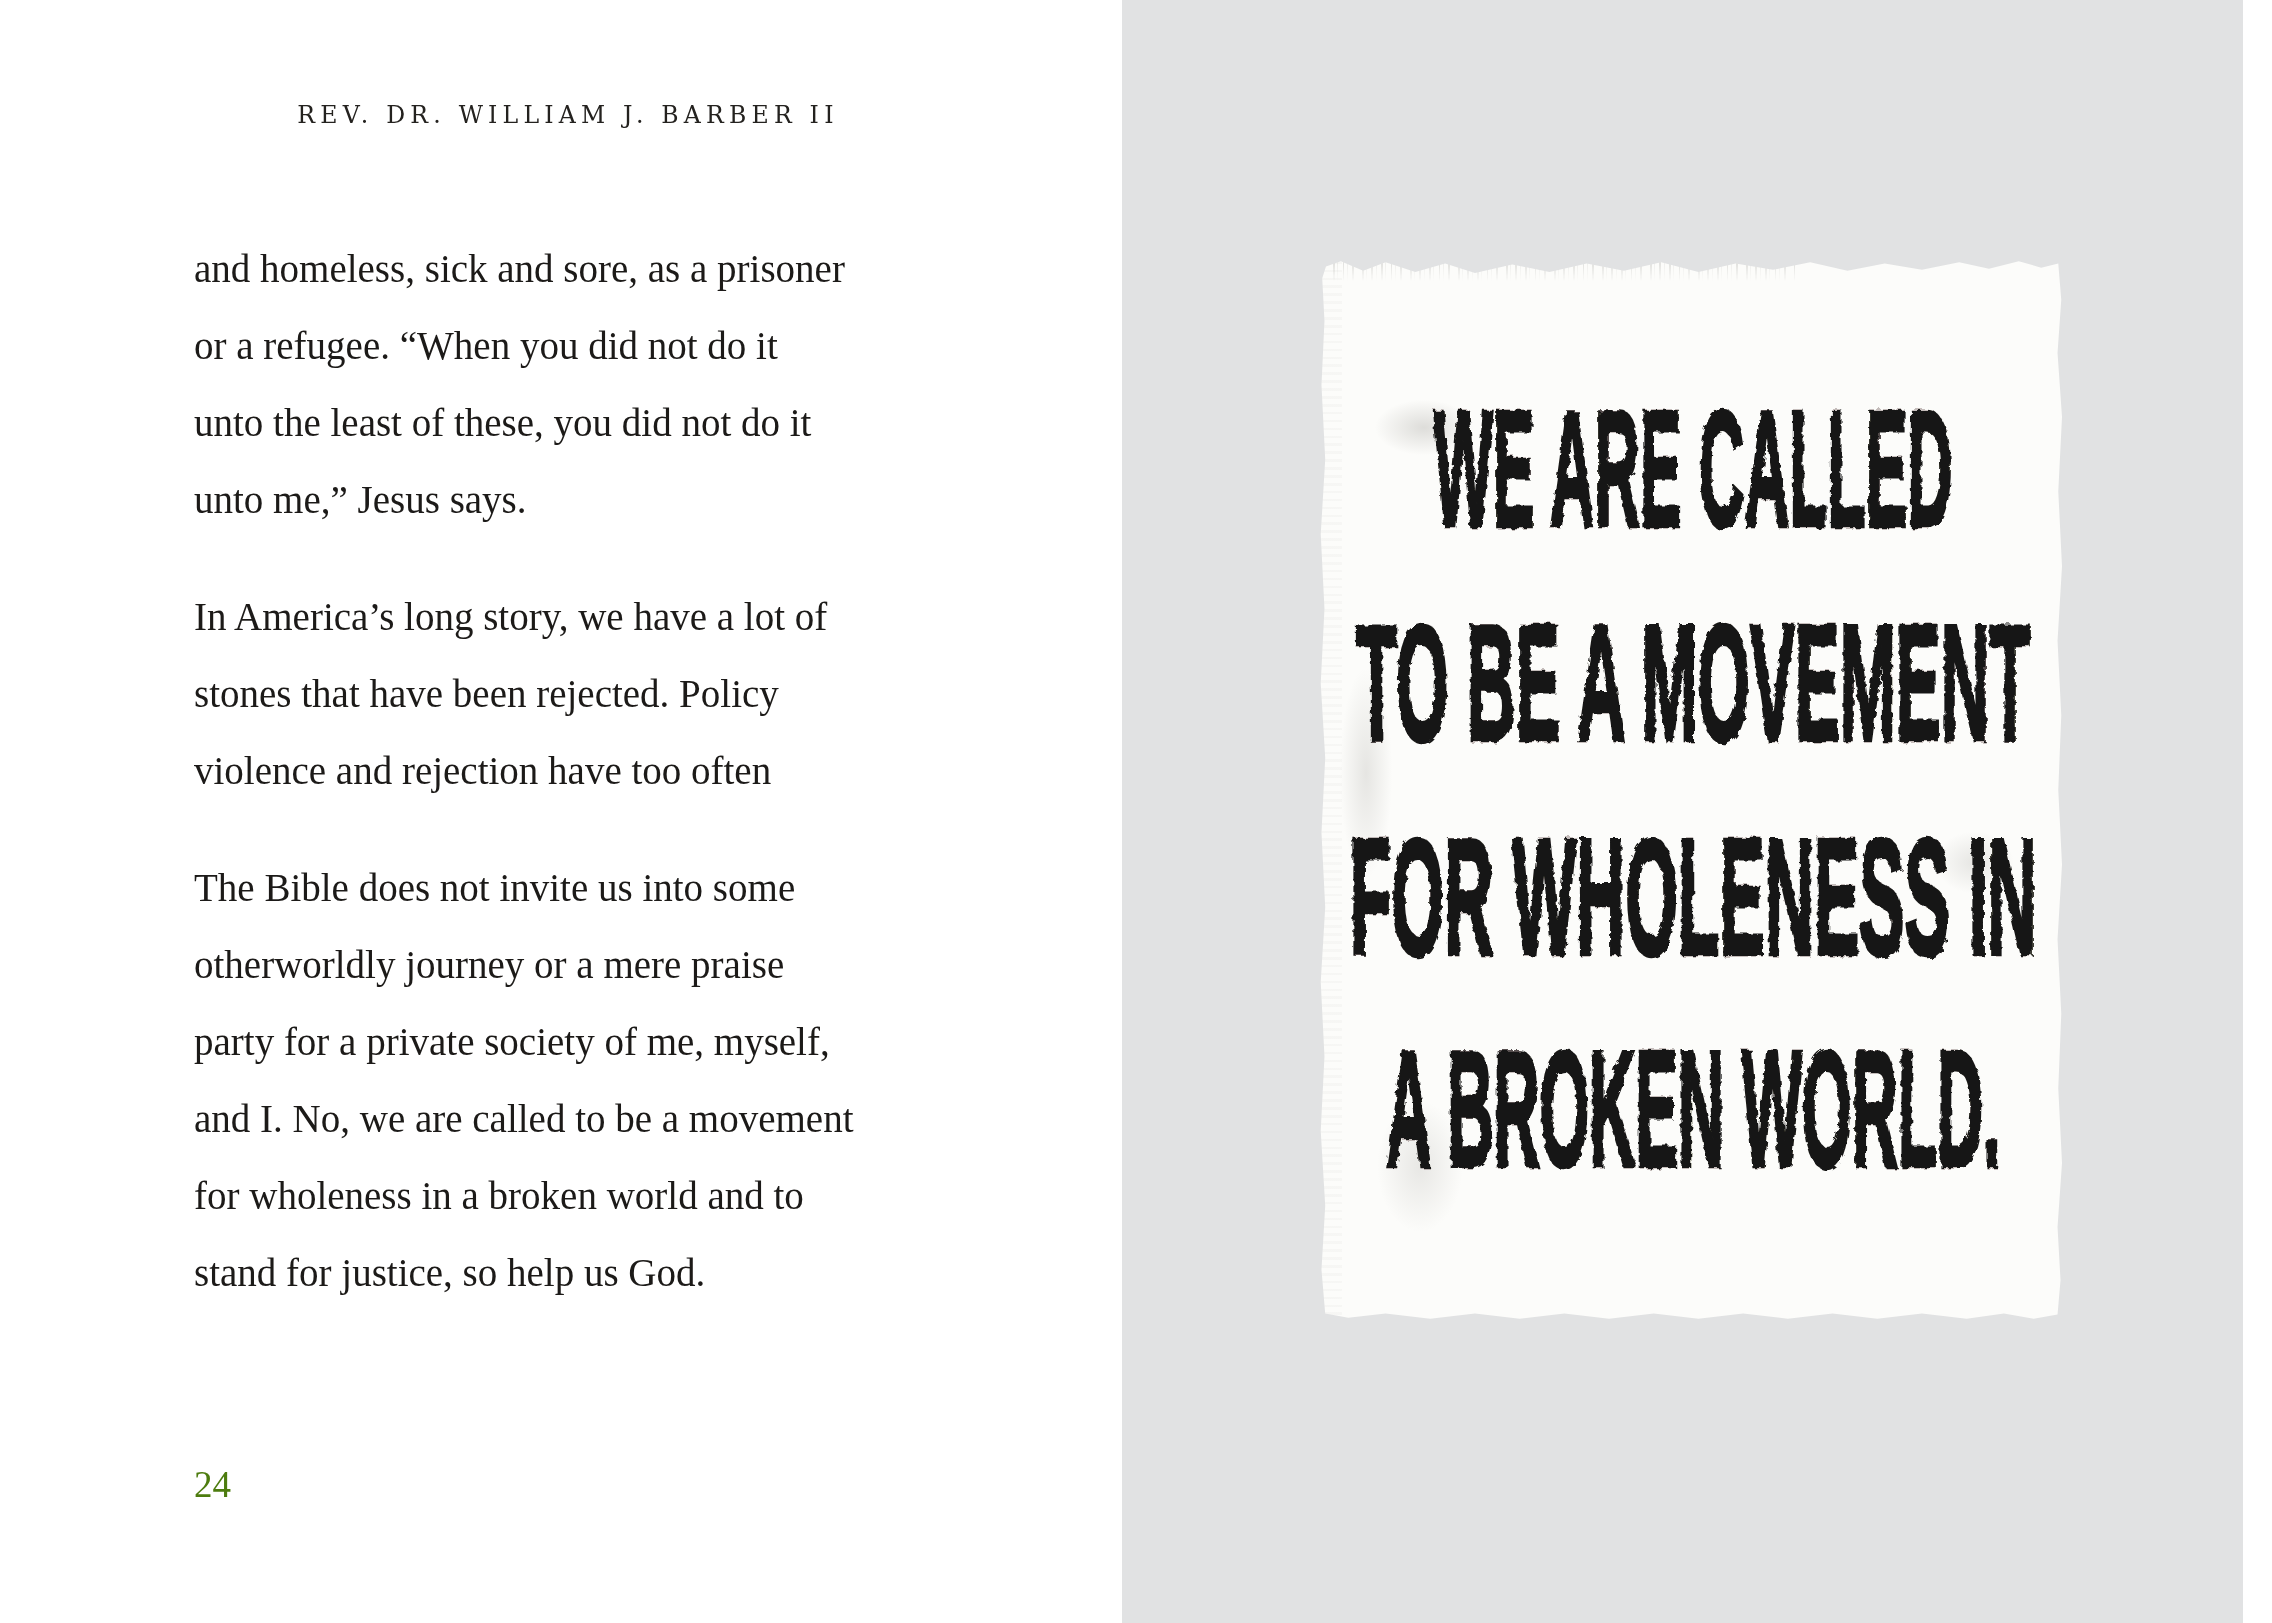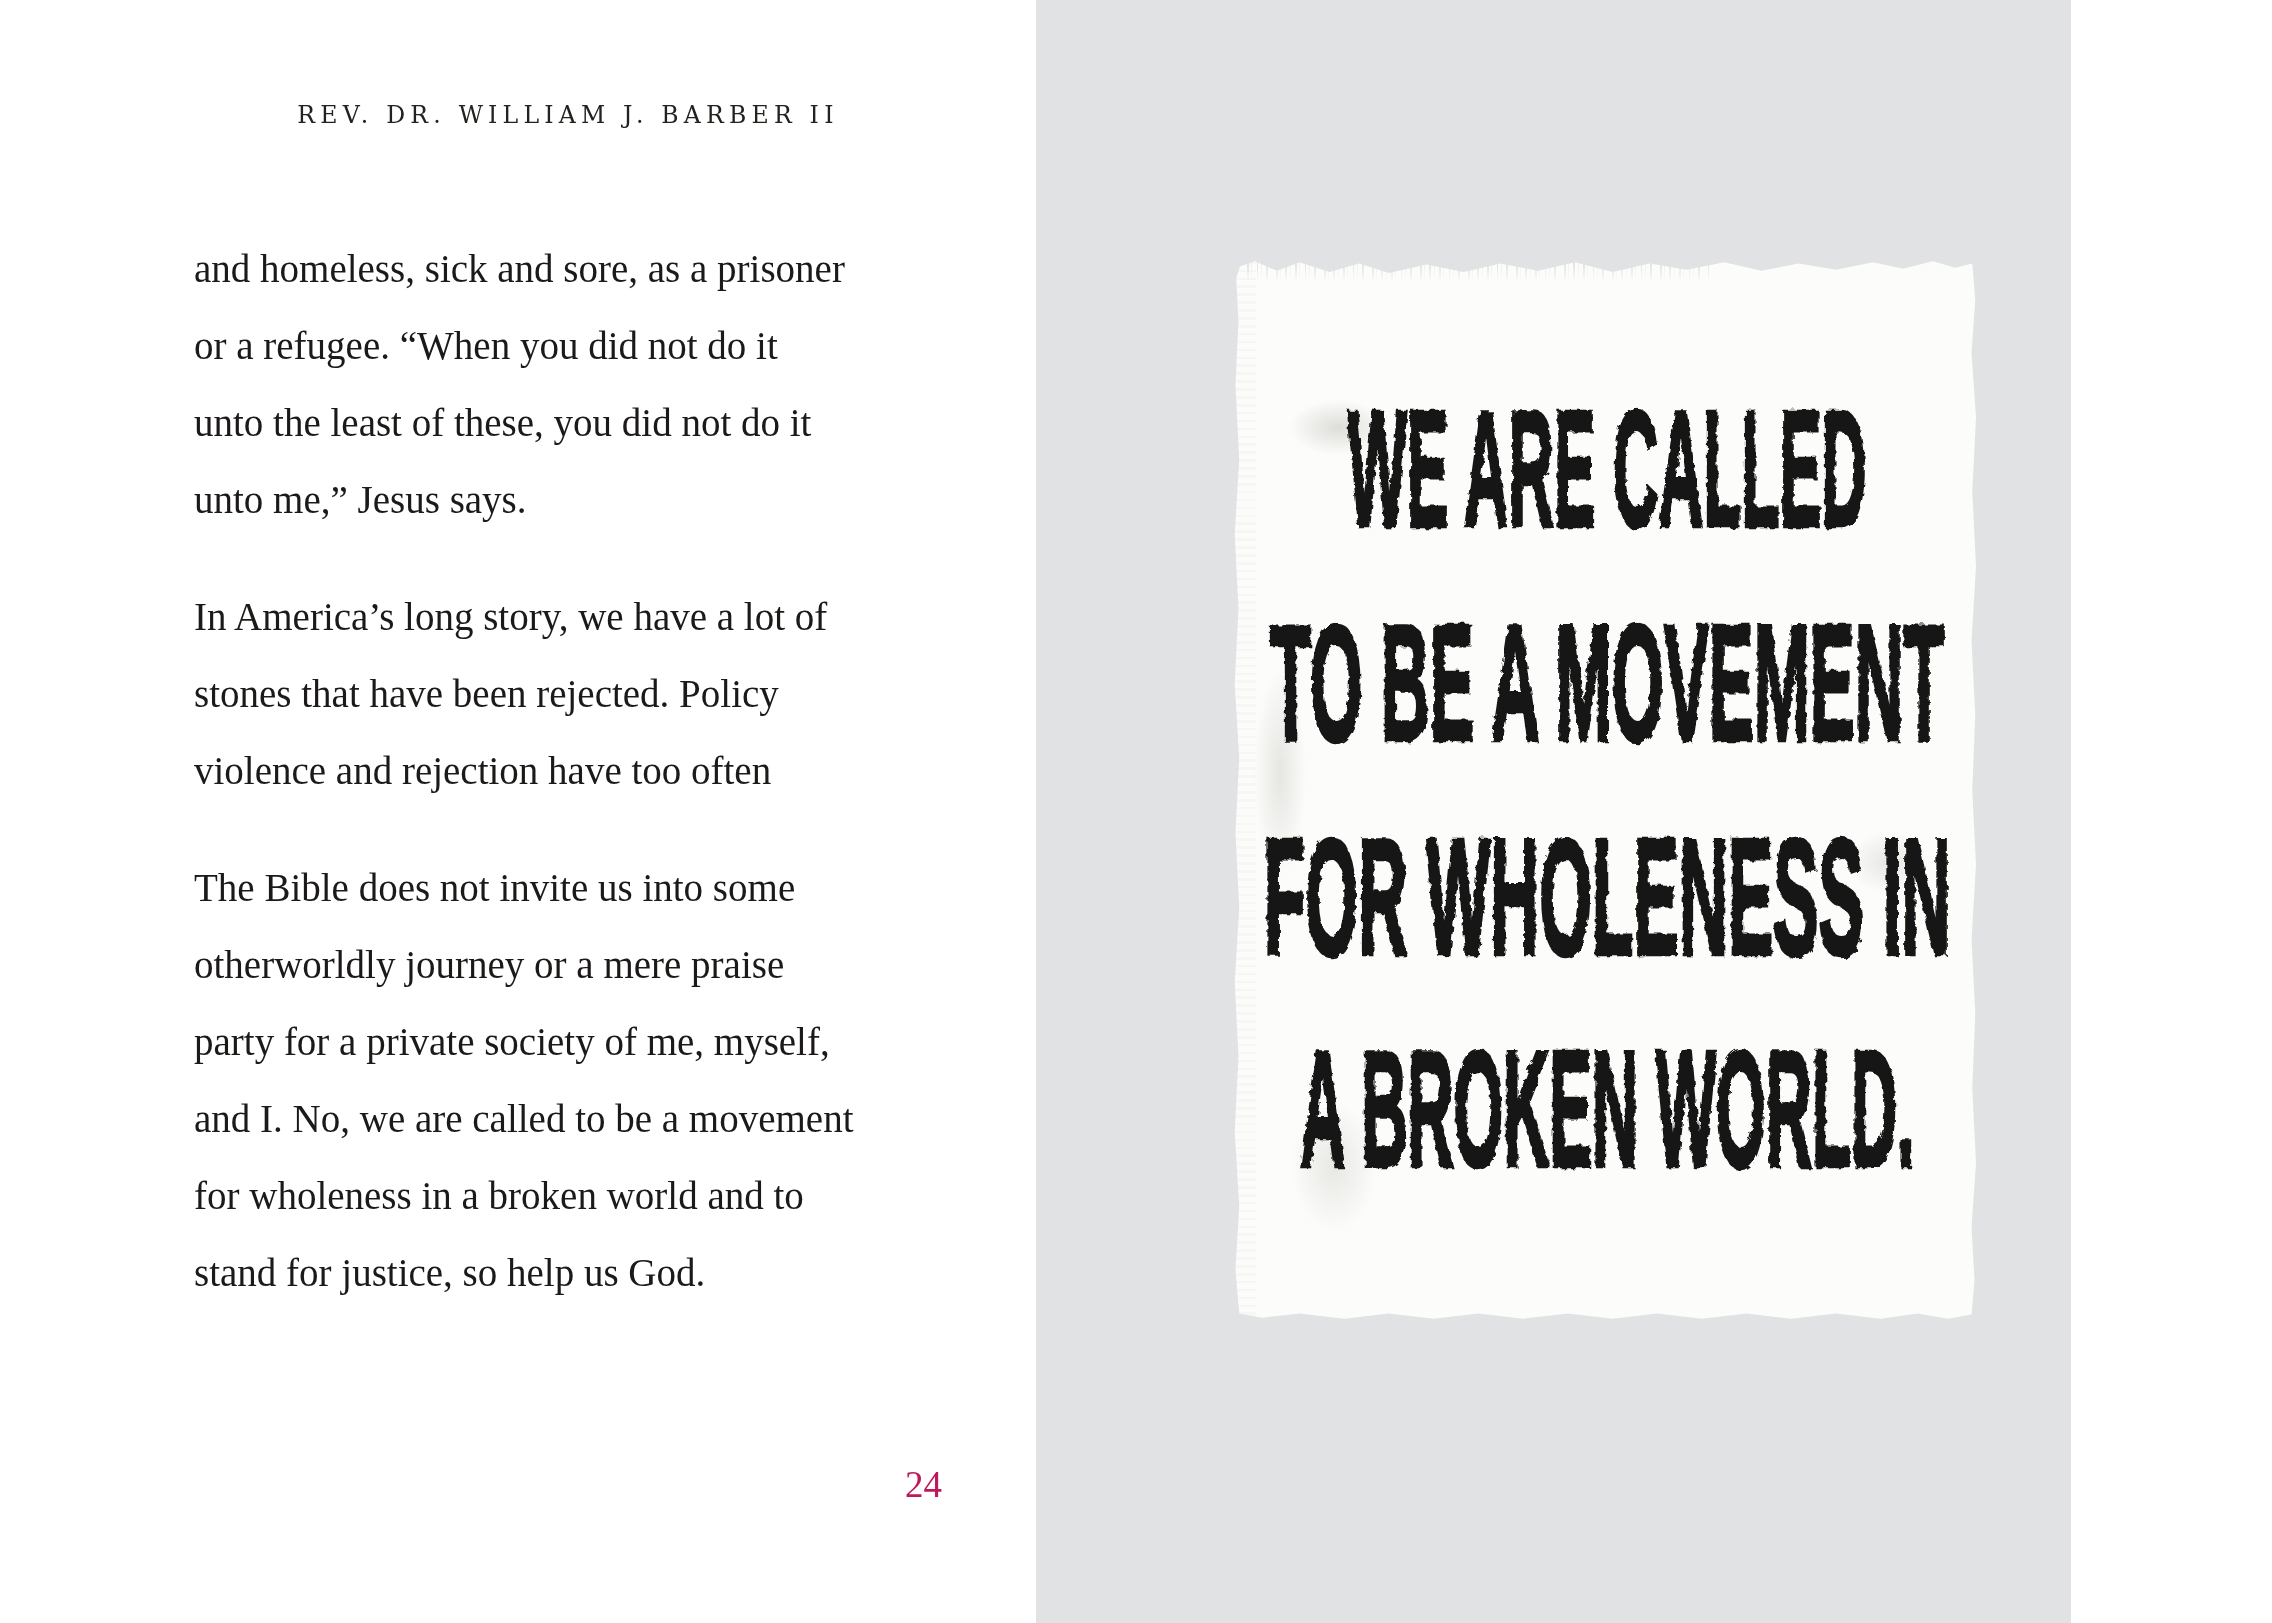--- a/index.html
+++ b/index.html
@@ -5,21 +5,21 @@
   html, body {
     margin: 0;
     padding: 0;
     width: 2273px;
     height: 1623px;
     overflow: hidden;
     background: #ffffff;
   }
   .spread {
     position: relative;
-    width: 2071px;
+    width: 2243px;
     height: 1623px;
     display: flex;
   }
 
   
   .page-left {
     position: relative;
     width: 1136px;
     height: 100%;
     background: #ffffff;
@@ -48,24 +48,24 @@
   }
   .para {
     margin: 0 0 40px 0;
     white-space: pre;
   }
   .page-number {
     position: absolute;
     top: 1463px;
     left: 194px;
     width: 748px;
-    text-align: right;
+    text-align: left;
     font-family: "Liberation Serif", "DejaVu Serif", serif;
     font-size: 37px;
-    color: #be185d;
+    color: #4d7c0f;
   }
 
   
   .page-right {
     position: relative;
     width: 1136px;
     height: 100%;
     background: #e1e2e3;
   }
   .poster {

